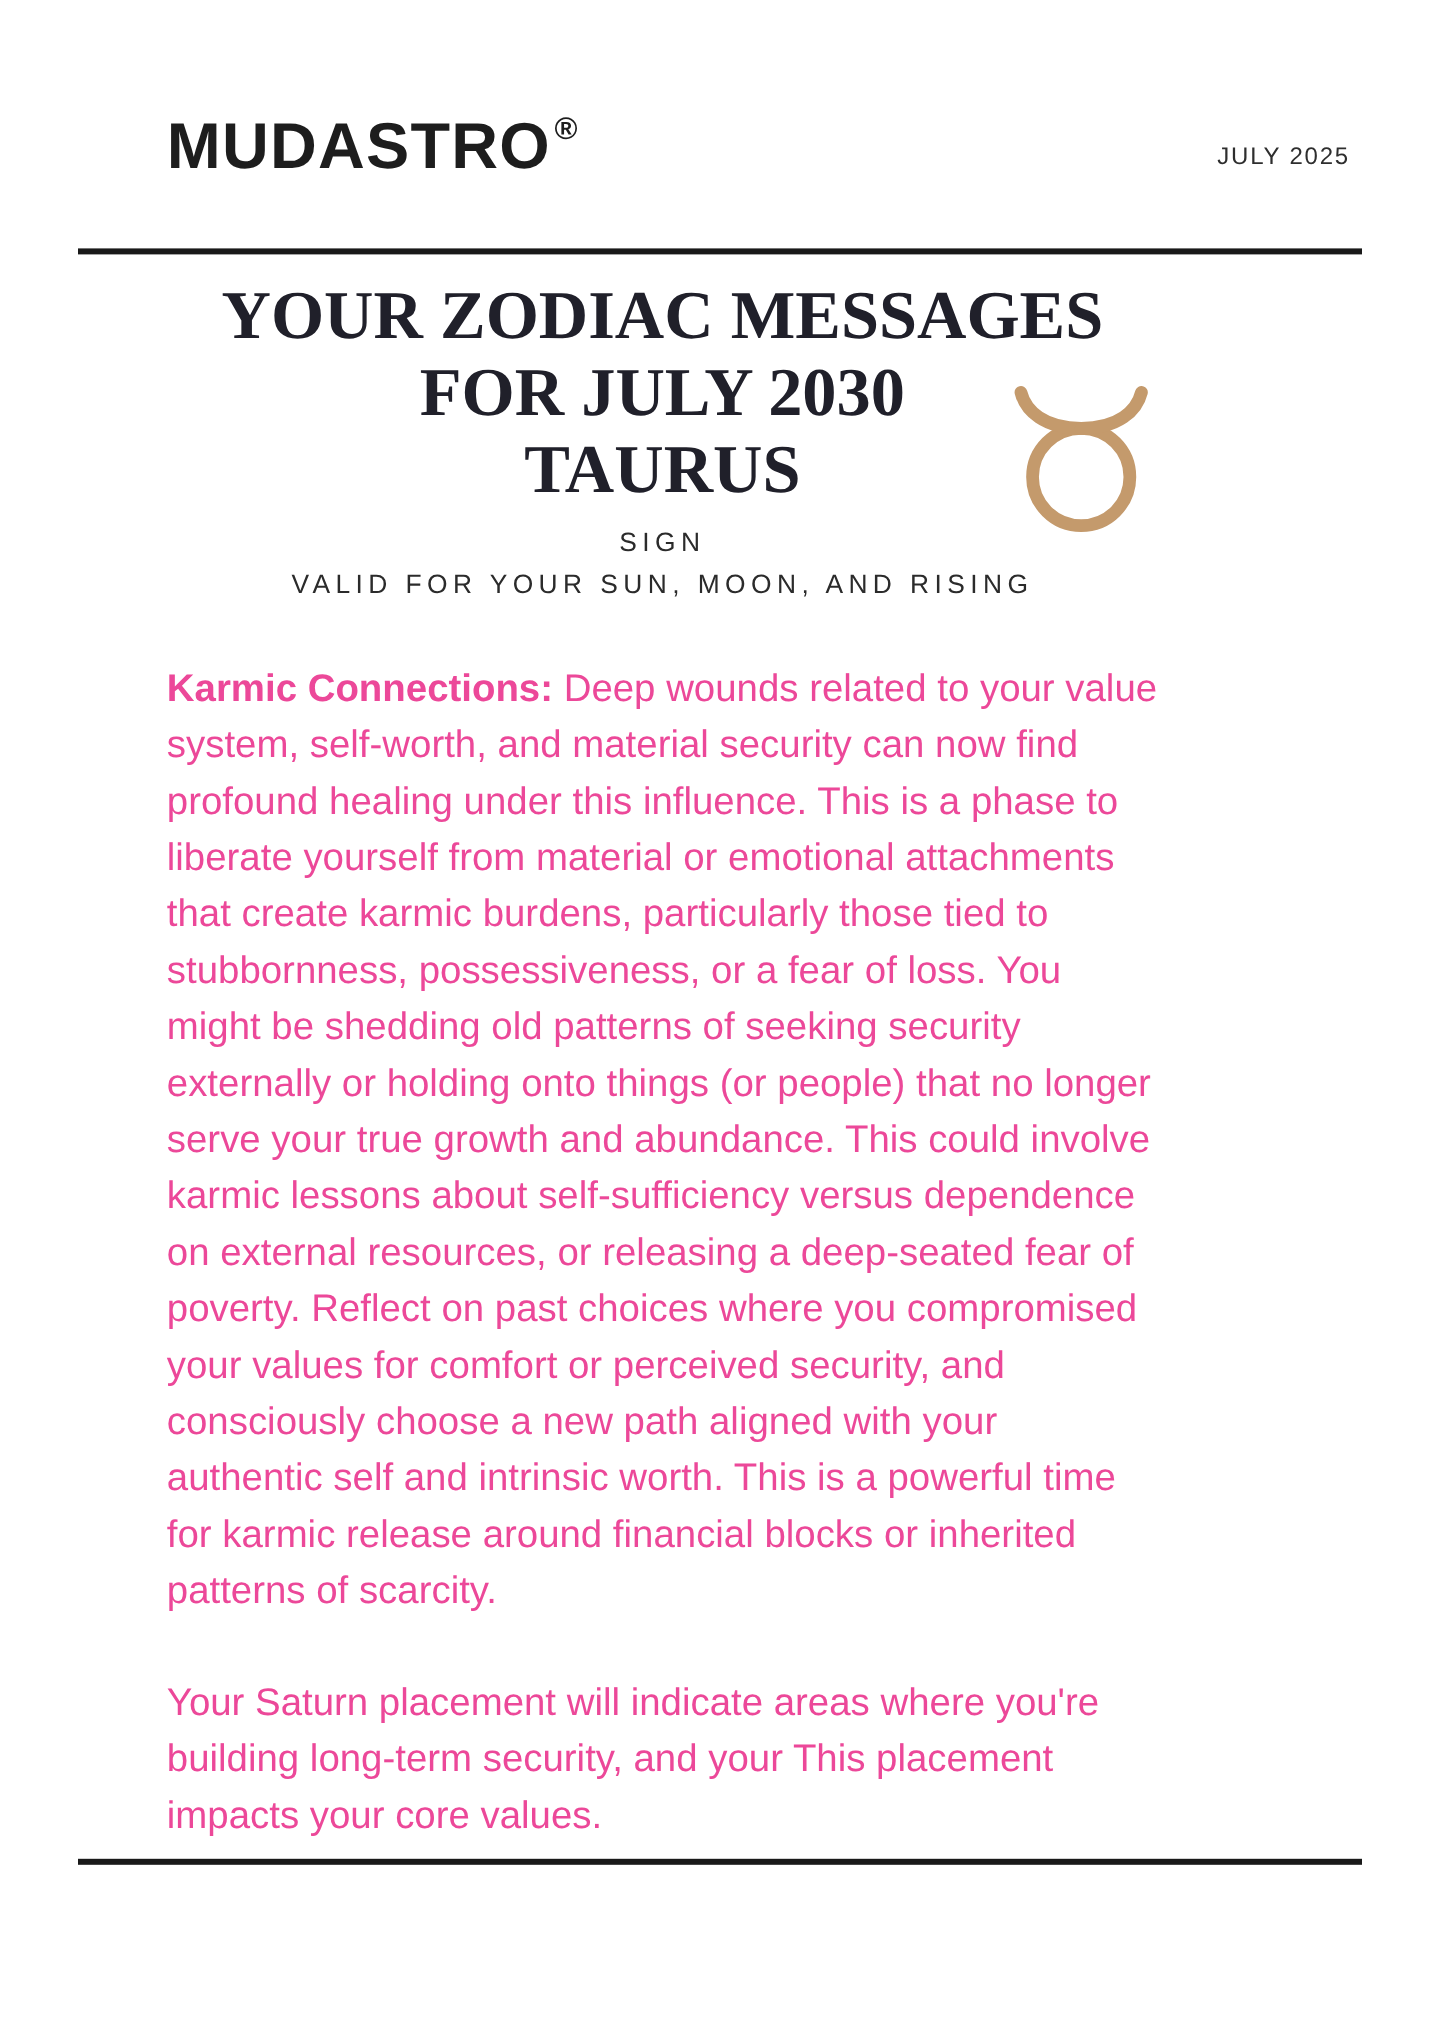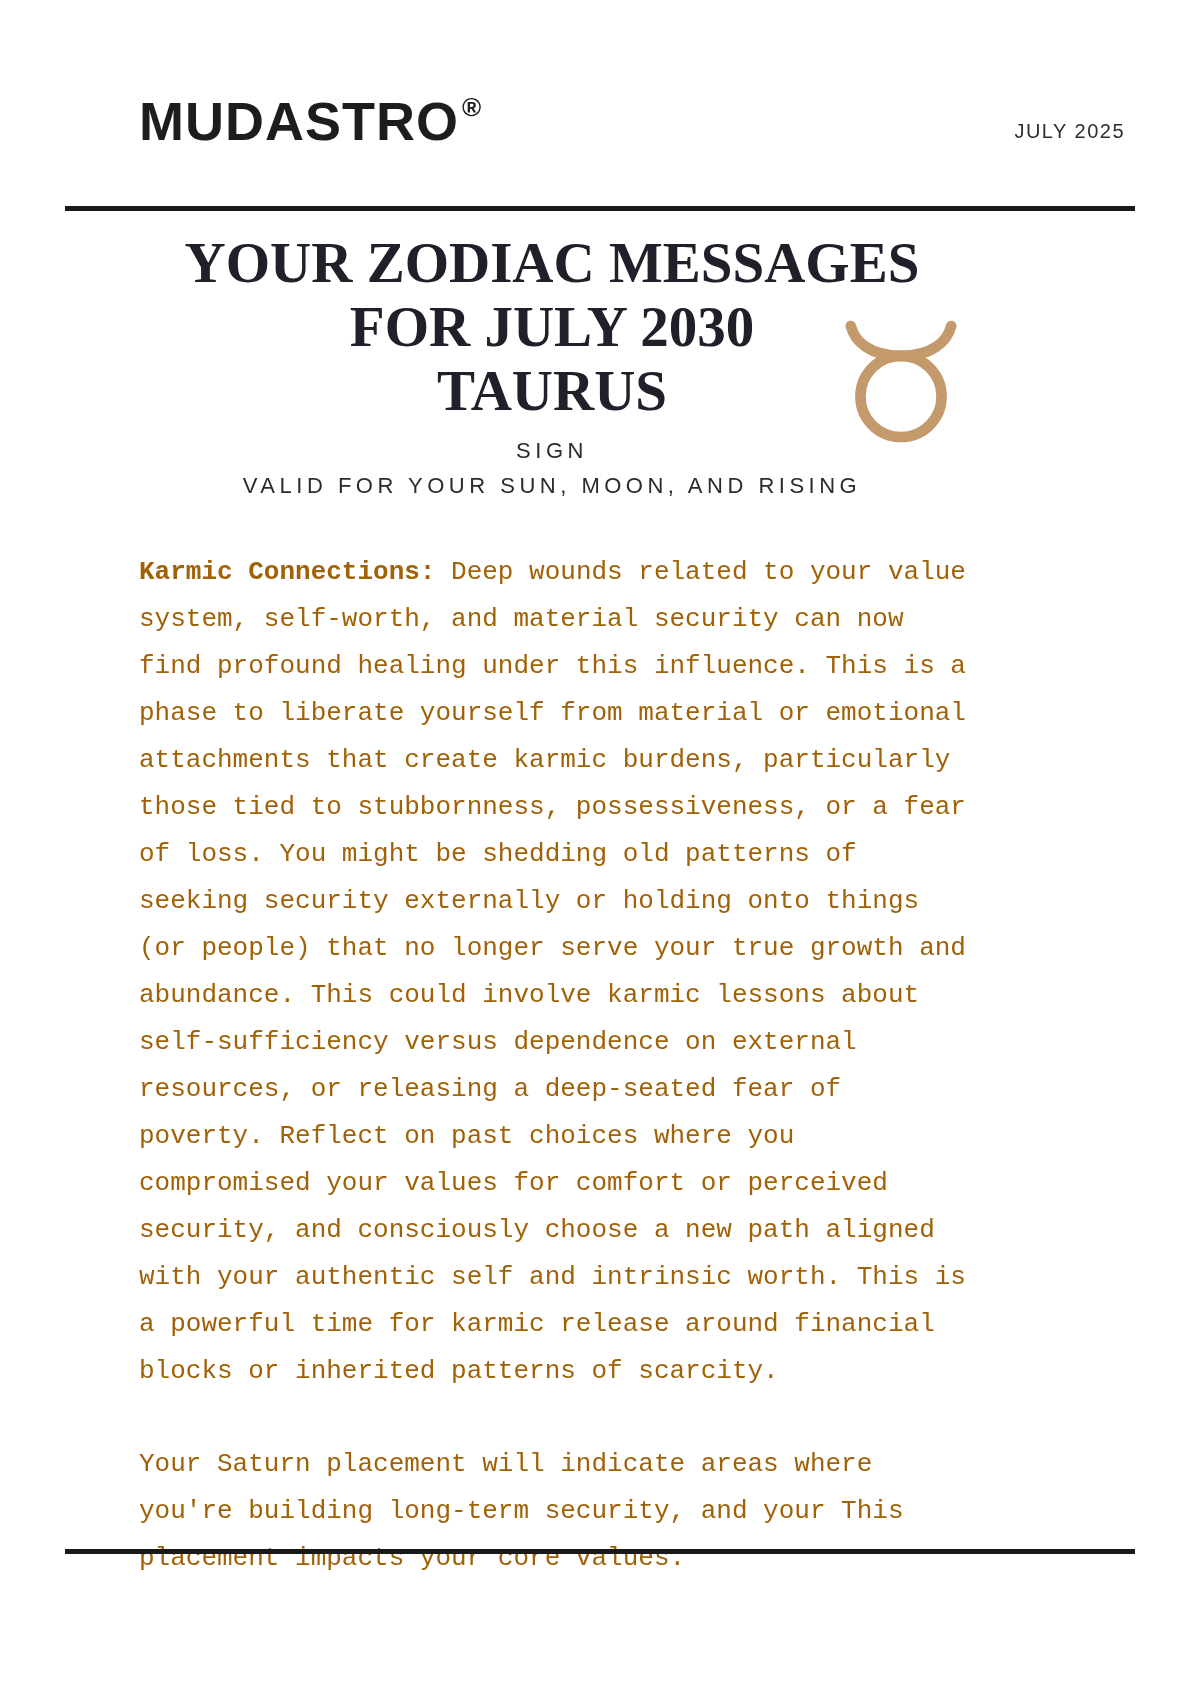--- a/index.html
+++ b/index.html
@@ -83,24 +83,23 @@
     font-weight: 500;
     letter-spacing: 4.5px;
     line-height: 35px;
     color: #2b2b2b;
   }
 
   
   .body-text {
     width: 828px;
     margin: 46px 0 0 139px;
-    font-size: 26px;
+    font-size: 32px;
     line-height: 47px;
-    color: #a16207;
-    font-family: Liberation Mono, monospace;
+    color: #ec4899;
   }
   .body-text .lead { font-weight: bold; }
   .para-2 { margin-top: 46px; }
 
   .rule-bottom {
     position: absolute;
     left: 65px;
     right: 65px;
     top: 1549px;
     border: none;

